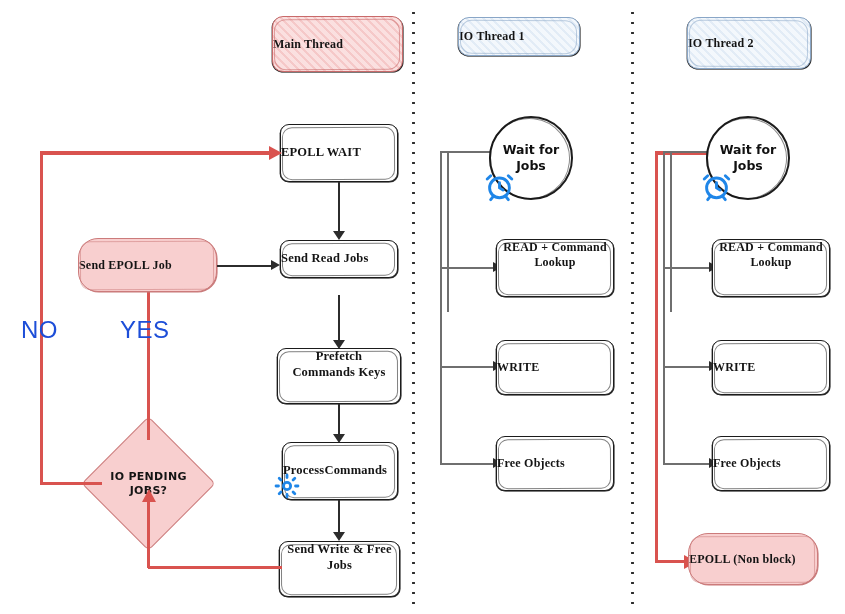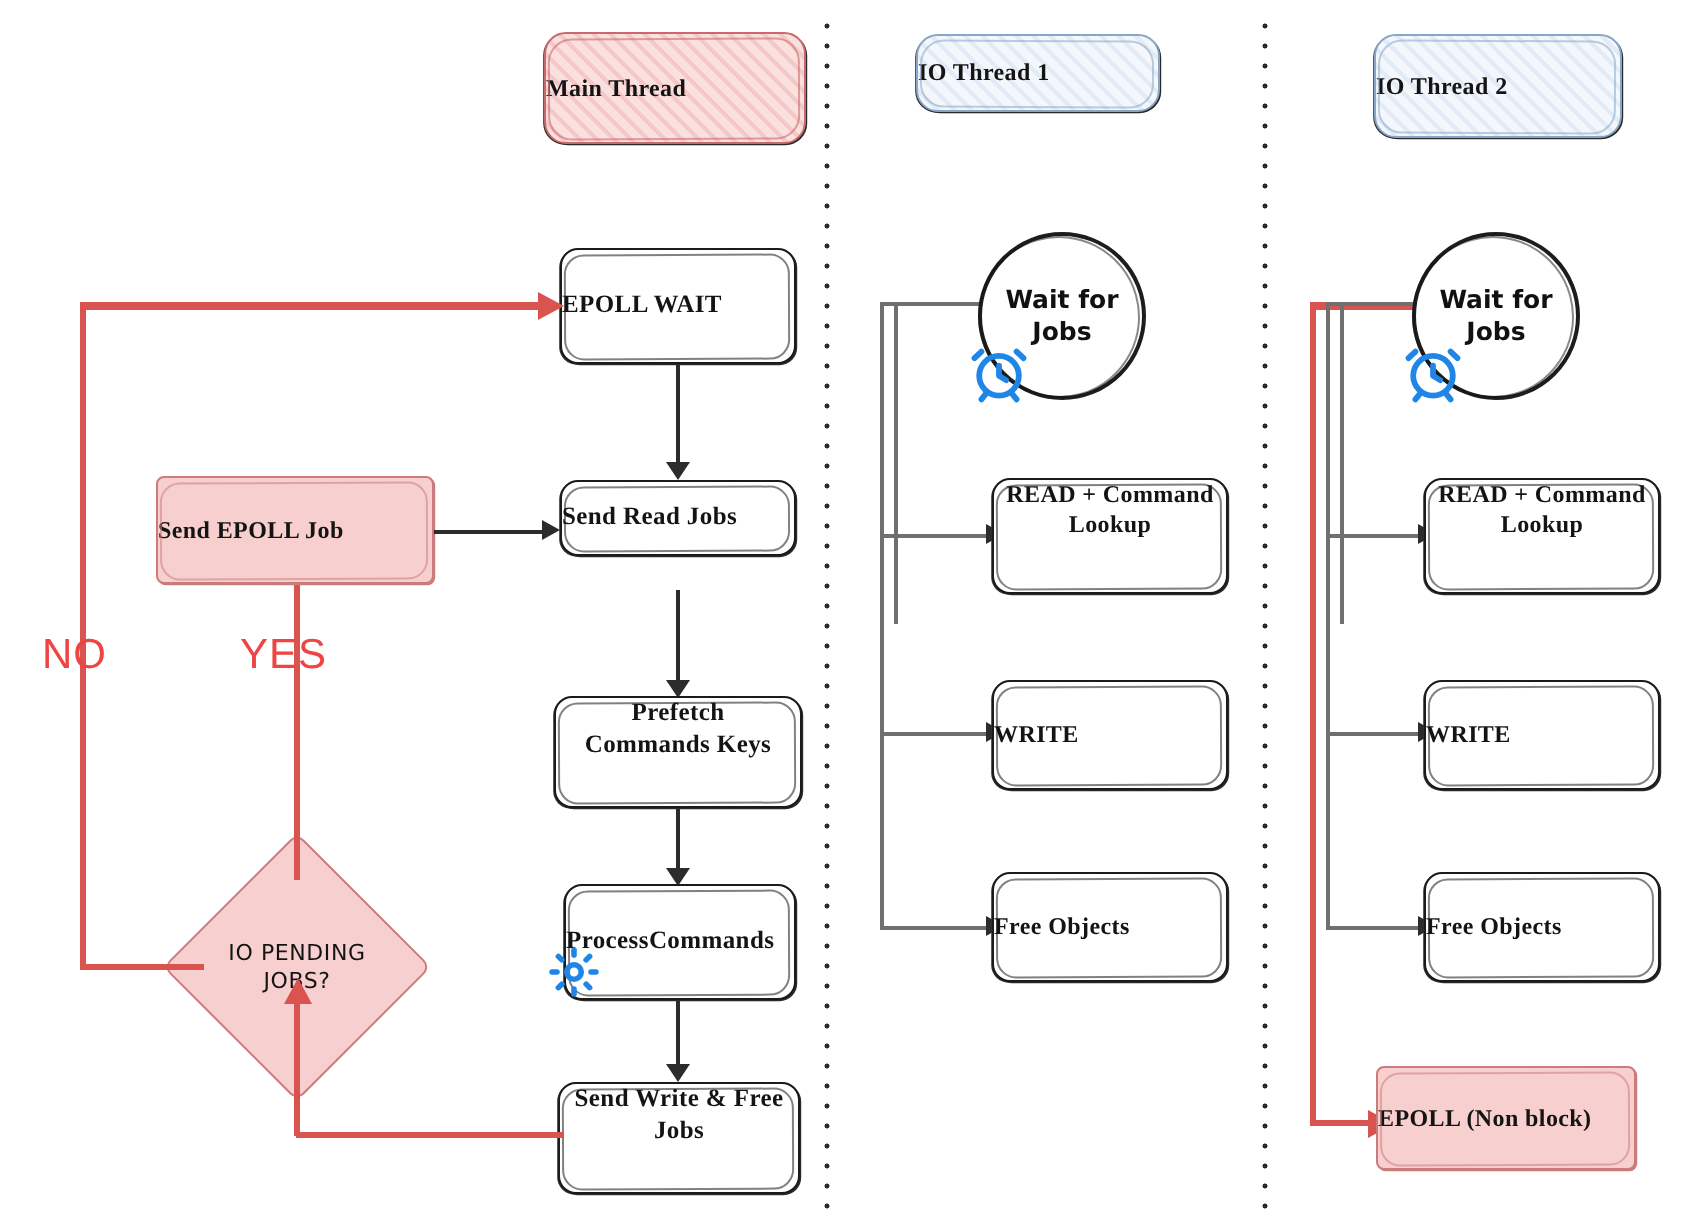--- a/index.html
+++ b/index.html
@@ -24,36 +24,36 @@
       repeating-linear-gradient(45deg,rgba(232,150,150,.30) 0 2px,rgba(250,225,225,.55) 2px 6px),
       #fbdede;}
   .lane-main::after{content:"";position:absolute;left:1px;top:2px;right:2px;bottom:1px;
       border:1.1px solid rgba(201,106,106,.6);border-radius:12px;transform:rotate(-.3deg);}
   .lane-io{border:1.6px solid #89a6c7;background:
       repeating-linear-gradient(45deg,rgba(190,210,232,.30) 0 2px,rgba(244,248,252,.6) 2px 6px),
       #f2f7fc;}
   .lane-io::after{content:"";position:absolute;left:1px;top:2px;right:2px;bottom:1px;
       border:1.1px solid rgba(137,166,199,.55);border-radius:12px;transform:rotate(.25deg);}
 
-  .pinkbox{border:1.7px solid #cc7b7b;background:#f8cfcf;border-radius:4px;
+  .pinkbox{border:1.7px solid #cc7b7b;background:#f8cfcf;border-radius:20px;
       box-shadow:0.8px 0.8px 0 -0.2px #c87b7b;}
   .pinkbox::after{content:"";position:absolute;left:1px;top:2px;right:2px;bottom:1px;
       border:1.1px solid rgba(204,123,123,.55);border-radius:10px;transform:rotate(-.25deg);}
 
   .circ{position:absolute;box-sizing:border-box;border:2px solid #1d1d1d;
         border-radius:50%;background:#fff;display:flex;align-items:center;
         justify-content:center;text-align:center;font-size:12.5px;font-weight:700;
         color:#111;line-height:1.25;}
   .circ::after{content:"";position:absolute;left:-2px;top:0px;right:1px;bottom:-1px;
         border:1.4px solid rgba(20,20,20,.5);border-radius:50%;transform:rotate(6deg);}
 
   .diamond{position:absolute;box-sizing:border-box;background:#f8cfcf;
         border:1.7px solid #cc7b7b;transform:rotate(45deg);border-radius:5px;}
   .diamond-label{position:absolute;display:flex;align-items:center;
-        justify-content:center;text-align:center;font-size:11px;font-weight:400;
+        justify-content:center;text-align:center;font-size:11px;font-weight:700;
         color:#141414;line-height:1.3;letter-spacing:.3px;}
 
   
   .seg{position:absolute;background:#2c2c2c;}
   .seg-g{position:absolute;background:#6f6f6f;}
   .seg-r{position:absolute;background:#d9534f;}
 
   .arrow-d{position:absolute;width:0;height:0;border-left:6px solid transparent;
         border-right:6px solid transparent;border-top:9px solid #2c2c2c;}
   .arrow-r{position:absolute;width:0;height:0;border-top:5.5px solid transparent;
@@ -61,21 +61,21 @@
   .arrow-r-red{position:absolute;width:0;height:0;border-top:7px solid transparent;
         border-bottom:7px solid transparent;border-left:13px solid #d9534f;}
   .arrow-u-red{position:absolute;width:0;height:0;border-left:7px solid transparent;
         border-right:7px solid transparent;border-bottom:13px solid #d9534f;}
 
   .divider{position:absolute;top:8px;height:598px;width:3px;
         background-image:radial-gradient(circle,#2b2b2b 1.1px,rgba(0,0,0,0) 1.4px);
         background-size:3px 10px;background-repeat:repeat-y;}
 
   .lbl{position:absolute;font-family:"Liberation Sans",sans-serif;
-       font-size:21px;color:#ef4444;letter-spacing:.5px;}
+       font-size:24px;color:#1d4ed8;letter-spacing:.5px;}
 
   .icon{position:absolute;}
   .nodetext{pointer-events:none;}
   .b1{font-size:12.5px;font-weight:700;}
   .b2{font-size:12px;font-weight:700;}
 </style>
 </head>
 <body>
 
 <div id="stage">

